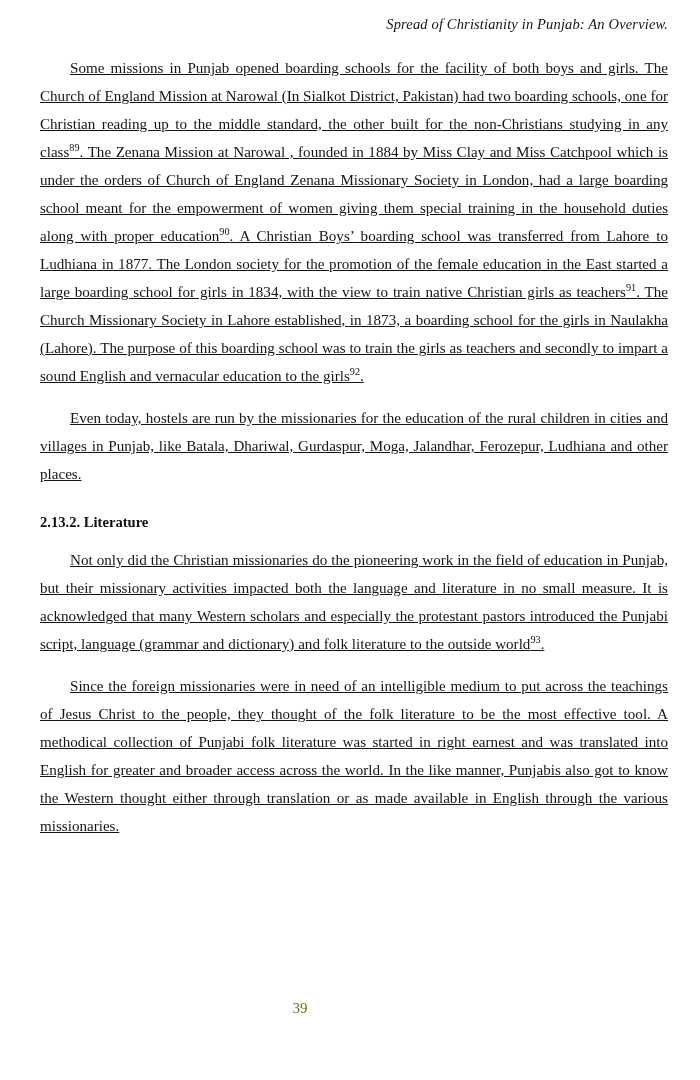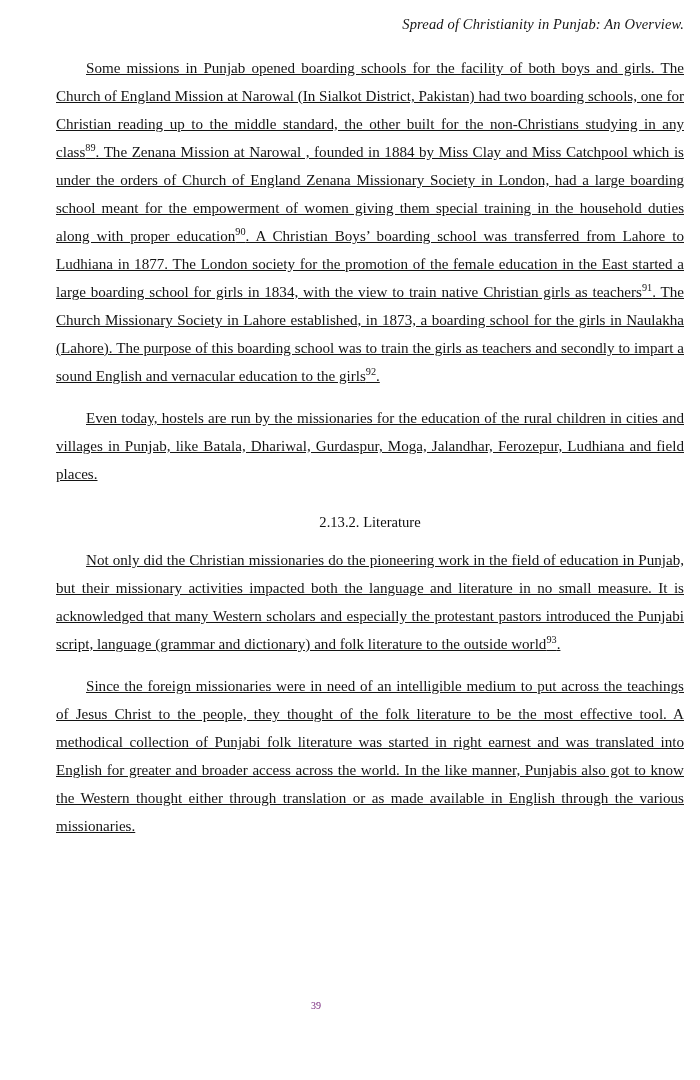--- a/index.html
+++ b/index.html
@@ -13,21 +13,20 @@
     font-family: "Liberation Serif", "DejaVu Serif", serif;
     color: #1a1a1a;
     position: relative;
     overflow: hidden;
   }
   .page {
     position: relative;
     width: 596px;
     height: 1080px;
     box-sizing: border-box;
-    margin-left: 16px;
   }
   .running-header {
     position: absolute;
     top: 16px;
     left: 40px;
     width: 628px;
     text-align: right;
     font-style: italic;
     font-size: 14.5px;
     letter-spacing: 0.15px;
@@ -50,53 +49,53 @@
     color: #141414;
     hyphens: none;
     text-decoration: underline;
   }
   p.para + p.para {
     margin-top: 14px;
   }
   h3.section-heading {
     margin: 20px 0 10px 0;
     font-size: 14.6px;
-    font-weight: normal;
+    font-weight: bold;
     line-height: 28px;
-    text-align: center;
+    text-align: left;
     text-indent: 0;
     color: #0f0f0f;
   }
   sup.fn {
     font-size: 0.68em;
     vertical-align: super;
     line-height: 0;
   }
   .page-number {
     position: absolute;
     left: 4px;
     right: 0;
     top: 1000px;
     text-align: center;
-    font-size: 10px;
-    color: #701a75;
+    font-size: 15px;
+    color: #4d7c0f;
   }
 </style>
 </head>
 <body>
 
 <div class="page">
 
   <div class="running-header">Spread of Christianity in Punjab: An Overview.</div>
 
   <div class="body-block">
 
     <p class="para"><span>Some missions in Punjab opened boarding schools for the facility of both boys and girls. The Church of England Mission at Narowal (In Sialkot District, Pakistan) had two boarding schools, one for Christian reading up to the middle standard, the other built for the non-Christians studying in any class</span><sup class="fn">89</sup><span>. The Zenana Mission at Narowal , founded in 1884 by Miss Clay and Miss Catchpool which is under the orders of Church of England Zenana Missionary Society in London, had a large boarding school meant for the empowerment of women giving them special training in the household duties along with proper education</span><sup class="fn">90</sup><span>. A Christian Boys’ boarding school was transferred from Lahore to Ludhiana in 1877. The London society for the promotion of the female education in the East started a large boarding school for girls in 1834, with the view to train native Christian girls as teachers</span><sup class="fn">91</sup><span>. The Church Missionary Society in Lahore established, in 1873, a boarding school for the girls in Naulakha (Lahore). The purpose of this boarding school was to train the girls as teachers and secondly to impart a sound English and vernacular education to the girls</span><sup class="fn">92</sup><span>.</span></p>
 
-    <p class="para">Even today, hostels are run by the missionaries for the education of the rural children in cities and villages in Punjab, like Batala, Dhariwal, Gurdaspur, Moga, Jalandhar, Ferozepur, Ludhiana and field places.</p>
+    <p class="para">Even today, hostels are run by the missionaries for the education of the rural children in cities and villages in Punjab, like Batala, Dhariwal, Gurdaspur, Moga, Jalandhar, Ferozepur, Ludhiana and other places.</p>
 
     <h3 class="section-heading">2.13.2. Literature</h3>
 
     <p class="para"><span>Not only did the Christian missionaries do the pioneering work in the field of education in Punjab, but their missionary activities impacted both the language and literature in no small measure. It is acknowledged that many Western scholars and especially the protestant pastors introduced the Punjabi script, language (grammar and dictionary) and folk literature to the outside world</span><sup class="fn">93</sup><span>.</span></p>
 
     <p class="para">Since the foreign missionaries were in need of an intelligible medium to put across the teachings of Jesus Christ to the people, they thought of the folk literature to be the most effective tool. A methodical collection of Punjabi folk literature was started in right earnest and was translated into English for greater and broader access across the world. In the like manner, Punjabis also got to know the Western thought either through translation or as made available in English through the various missionaries.</p>
 
 
   </div>
 

